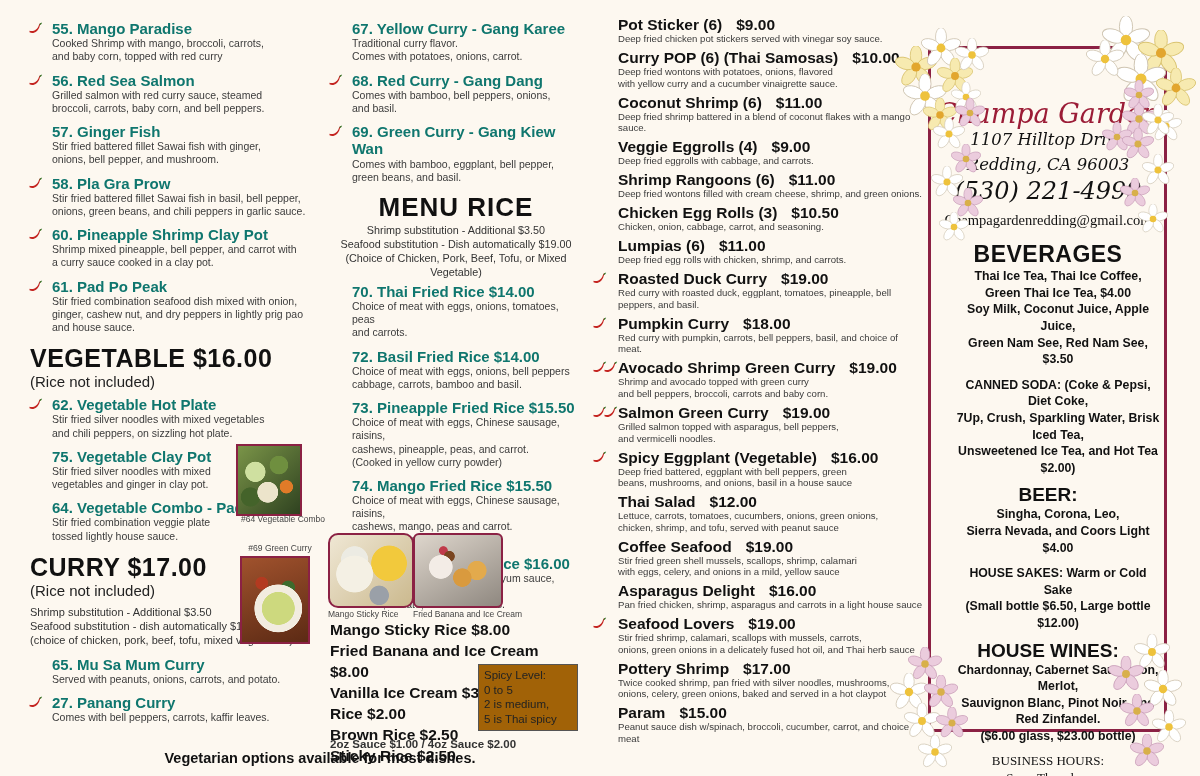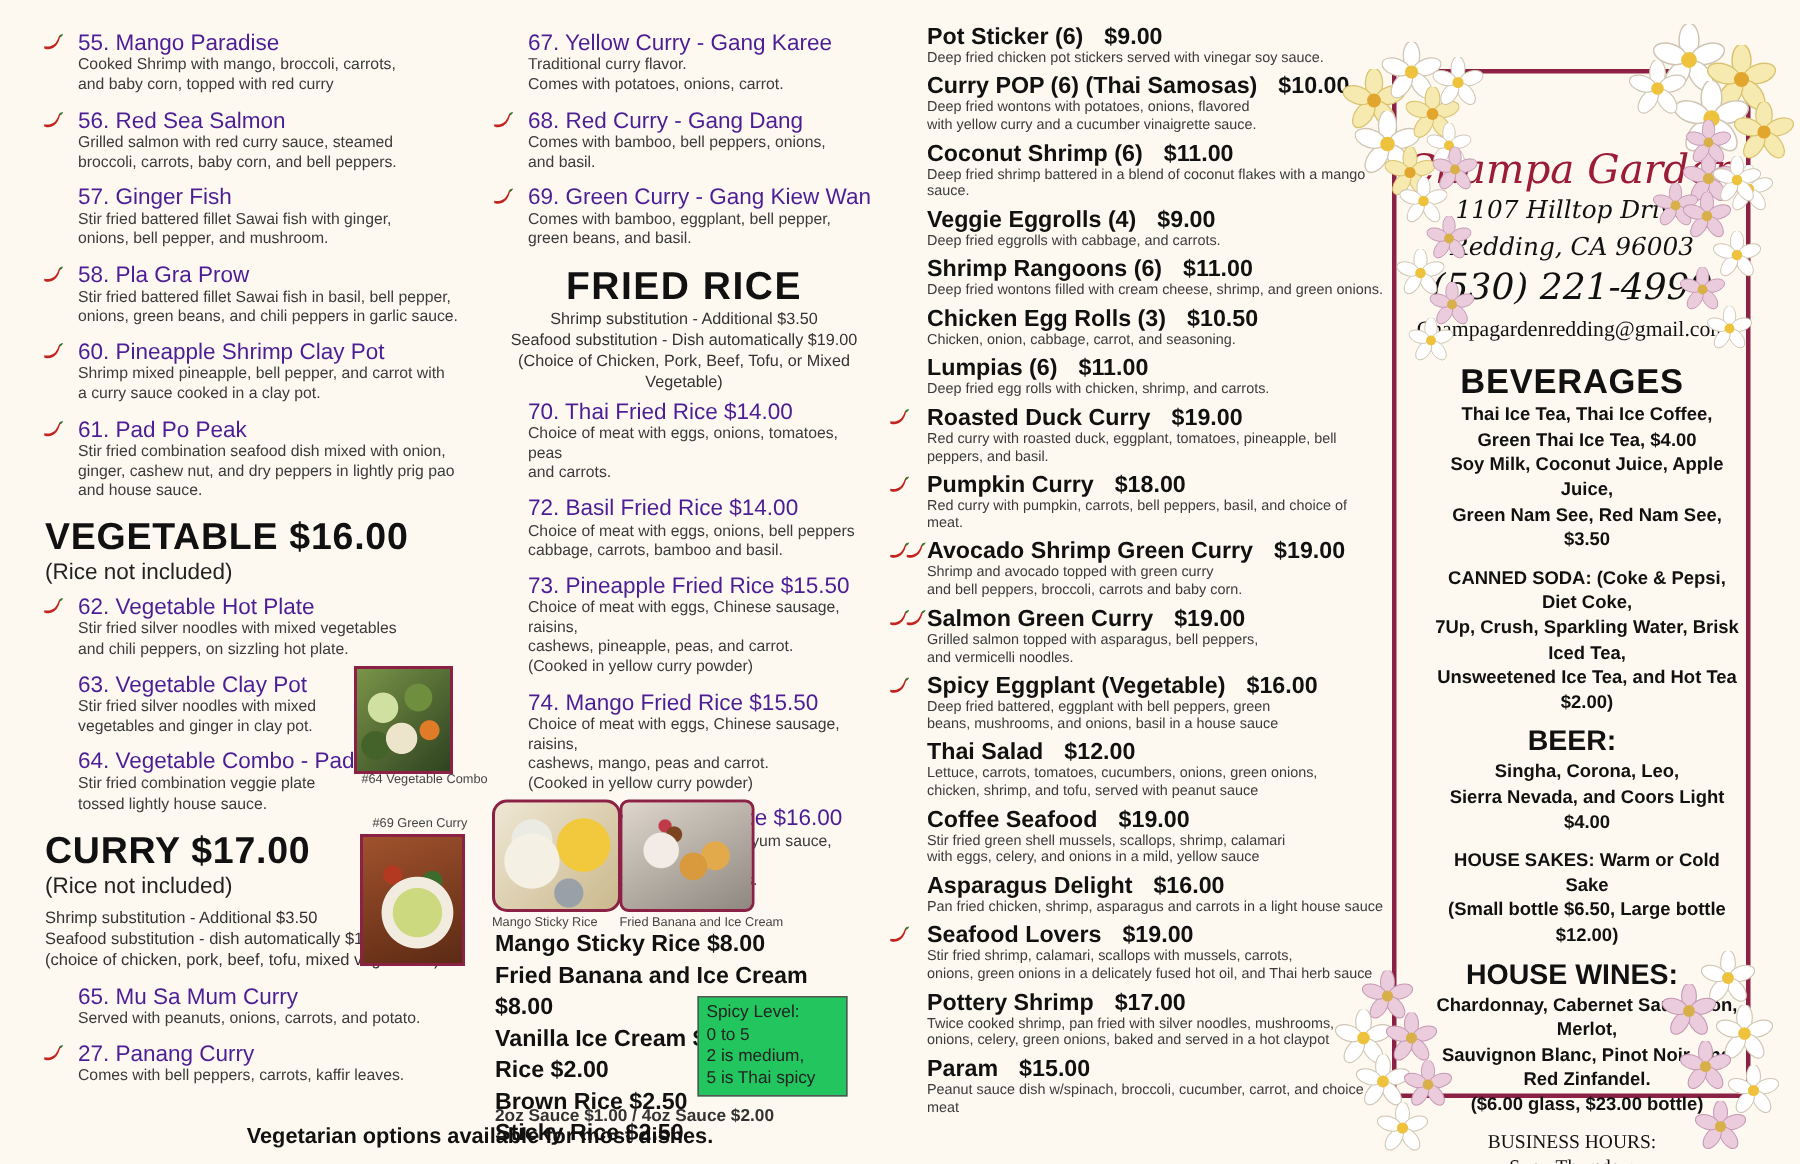--- a/index.html
+++ b/index.html
@@ -2,38 +2,38 @@
 <html><head>
 <meta charset="utf-8">
 <style>
   html,body{margin:0;padding:0;}
   body{font-family:"Liberation Sans",sans-serif;background:#fdf8f0;color:#111;}
   #page{position:relative;width:1200px;height:776px;background:#fdf8f0;overflow:hidden;}
 
   
   .col{position:absolute;top:0;}
   .item{position:relative;padding-left:22px;margin-bottom:8px;}
-  .item h3{margin:0;font-size:15px;line-height:1.15;font-weight:normal;color:#4c1d95;}
+  .item h3{margin:0;font-size:15px;line-height:1.15;font-weight:bold;color:#0f766e;}
   .desc{font-size:10.5px;line-height:1.25;color:#3b3b3b;white-space:pre-line;}
   .chilis{position:absolute;left:-2px;top:1px;display:flex;}
   .chili{width:15px;height:15px;display:block;margin-right:-4px;}
   .sect-title{font-size:25px;font-weight:bold;margin:10px 0 0 0;letter-spacing:.5px;}
   .sect-sub{font-size:15px;color:#222;margin:0 0 6px 0;}
   .sect-note{font-size:11px;color:#333;white-space:pre-line;margin:2px 0 8px 0;line-height:1.3;}
 
   
   .fr-title{font-size:26px;font-weight:bold;text-align:center;margin:6px 0 0 0;letter-spacing:1px;}
   .fr-notes{font-size:10.8px;text-align:center;color:#333;white-space:pre-line;line-height:1.3;margin-bottom:4px;}
   .photo{position:absolute;border:2px solid #8b2144;}
   .photo-caption{position:absolute;font-size:8.5px;color:#444;text-align:center;}
   .extras{position:absolute;left:330px;top:620px;width:240px;}
   .extra-line{font-size:15.5px;font-weight:bold;line-height:1.35;}
   .sauce-note{position:absolute;left:330px;top:738px;font-size:11.5px;color:#333;font-weight:bold;}
   .veg-footer{position:absolute;left:60px;top:750px;width:520px;text-align:center;font-size:14.5px;font-weight:bold;font-family:"Liberation Sans",sans-serif;}
-  .spicy-box{position:absolute;left:465px;top:664px;width:88px;border:1.5px solid #555;background:#22c55e;padding:3px 5px;font-size:11.5px;line-height:1.28;white-space:pre-line;color:#222;}
+  .spicy-box{position:absolute;left:478px;top:664px;width:88px;border:1.5px solid #555;background:#a16207;padding:3px 5px;font-size:11.5px;line-height:1.28;white-space:pre-line;color:#222;}
 
   
   .sp-title-row{margin:0 0 2px 0;}
   .sp-title{font-size:25px;font-weight:bold;letter-spacing:.5px;}
   .sp-sub{font-size:15px;font-weight:bold;}
   .sp-item{position:relative;padding-left:24px;margin-bottom:4.5px;}
   .sp-head{font-size:15.5px;font-weight:bold;line-height:1.1;}
   .sp-price{margin-left:14px;}
   .sp-desc{font-size:9.6px;line-height:1.2;color:#3b3b3b;white-space:pre-line;}
 
@@ -187,21 +187,21 @@
       <span class="chilis">
           <svg class="chili" viewBox="0 0 20 20">
             <use href="#chili-sym"></use>
           </svg>
         </span>
       <h3>62. Vegetable Hot Plate</h3>
       <div class="desc">Stir fried silver noodles with mixed vegetables
 and chili peppers, on sizzling hot plate.</div>
     </div>
     <div class="item">
-      <h3>63. Vegetable Clay Pot</h3>
+      <h3>75. Vegetable Clay Pot</h3>
       <div class="desc">Stir fried silver noodles with mixed
 vegetables and ginger in clay pot.</div>
     </div>
     <div class="item">
       <h3>64. Vegetable Combo - Pad Pak</h3>
       <div class="desc">Stir fried combination veggie plate
 tossed lightly house sauce.</div>
     </div>
 
     <div class="sect-title">CURRY $17.00</div>
@@ -250,21 +250,21 @@
       <span class="chilis">
           <svg class="chili" viewBox="0 0 20 20">
             <use href="#chili-sym"></use>
           </svg>
         </span>
       <h3>69. Green Curry - Gang Kiew Wan</h3>
       <div class="desc">Comes with bamboo, eggplant, bell pepper,
 green beans, and basil.</div>
     </div>
 
-    <div class="fr-title">FRIED RICE</div>
+    <div class="fr-title">MENU RICE</div>
     <div class="fr-notes">Shrimp substitution - Additional $3.50
 Seafood substitution - Dish automatically $19.00
 (Choice of Chicken, Pork, Beef, Tofu, or Mixed Vegetable)</div>
 
     <div class="item">
       <h3>70. Thai Fried Rice $14.00</h3>
       <div class="desc">Choice of meat with eggs, onions, tomatoes, peas
 and carrots.</div>
     </div>
     <div class="item">

